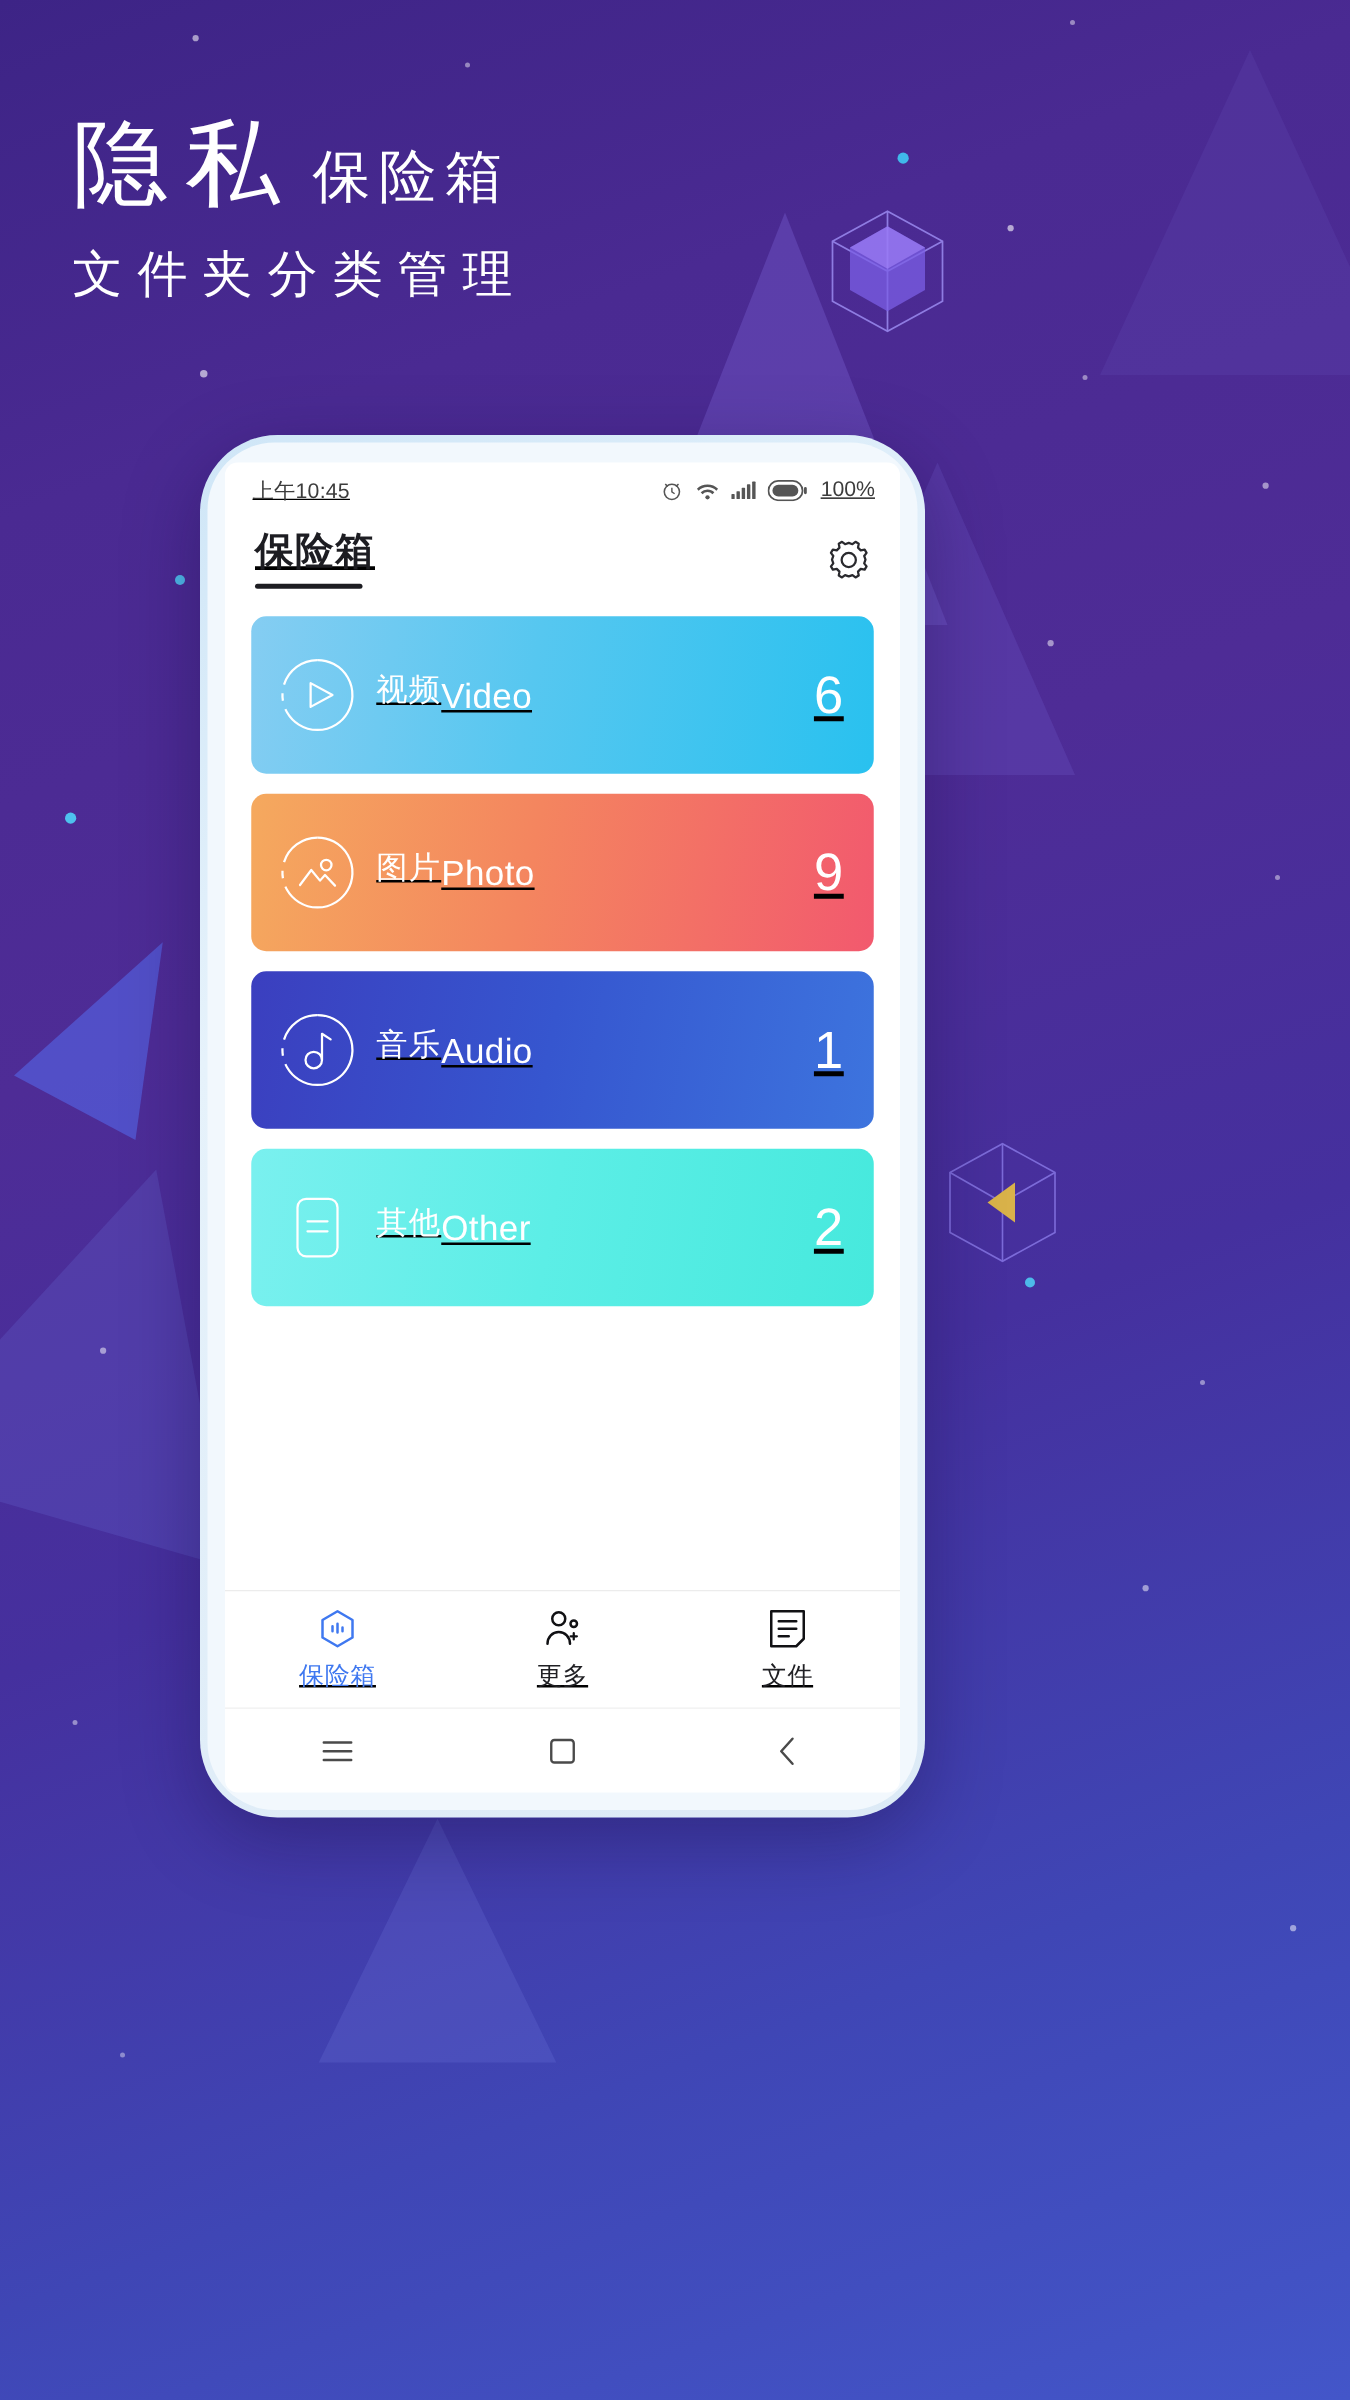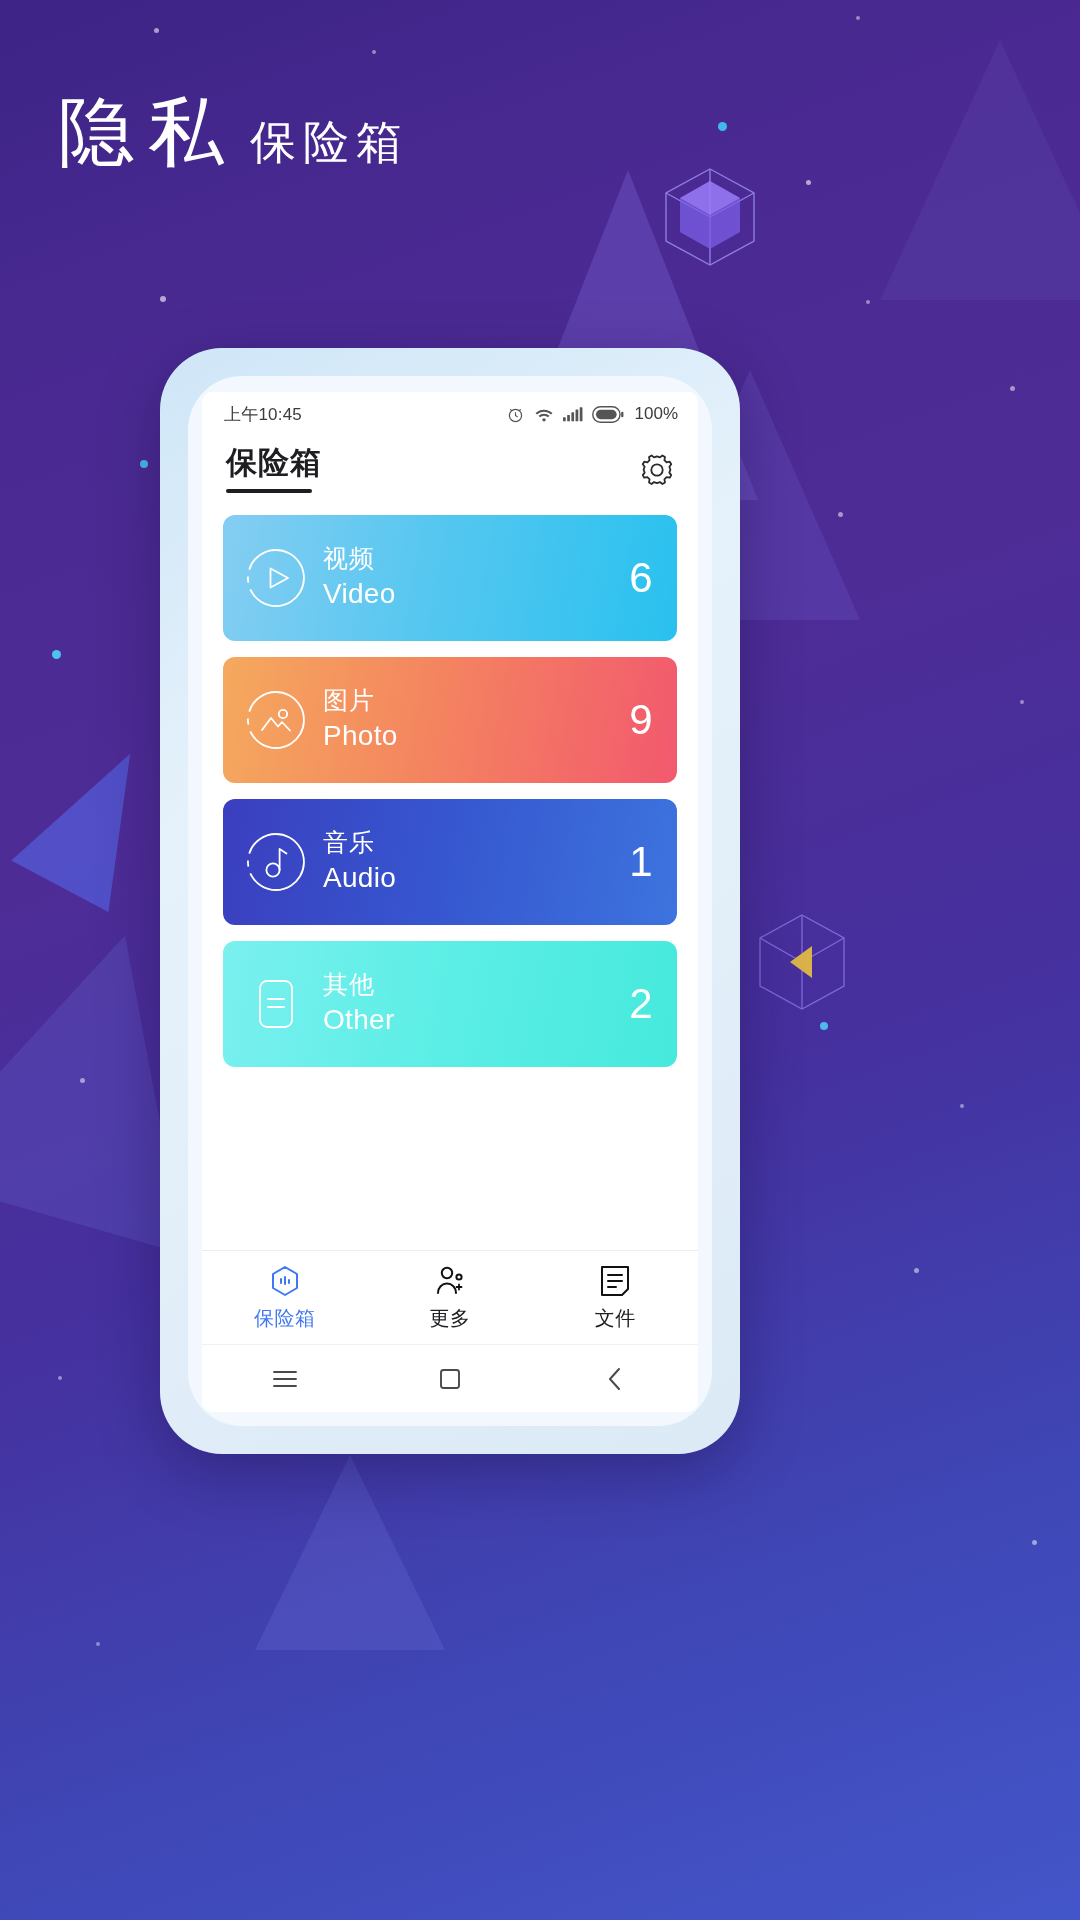--- a/index.html
+++ b/index.html
@@ -73,21 +73,22 @@
     font-weight:300; letter-spacing:12px; line-height:1; white-space:nowrap;
   }
 
   
   .phone {
     position:absolute; left:160px; top:348px;
     width:580px; height:1106px;
     border-radius:62px;
     background:linear-gradient(150deg,#cfe6f7 0%,#e6f2fb 35%,#dceaf6 100%);
     box-shadow:0 18px 60px rgba(20,10,60,0.35);
-    padding:28px;
+    padding:6px;
+    text-decoration:underline;
   }
   .phone-inner {
     width:100%; height:100%;
     border-radius:54px;
     background:#f2f8fd;
     padding:16px 14px 14px 14px;
     display:flex; flex-direction:column;
   }
   .screen {
     flex:1; background:#ffffff;
@@ -130,21 +131,21 @@
   .cards { flex:none; padding:22px 21px 0 21px; }
   .card {
     height:126px; border-radius:12px;
     margin-bottom:16px;
     display:flex; align-items:center;
     padding:0 24px 0 22px;
     position:relative;
   }
   .card .c-icon { flex:none; width:62px; height:62px; }
   .card .c-icon svg { display:block; }
-  .card .c-text { margin-left:16px; display:flex; flex-direction:column; justify-content:center; }
+  .card .c-text { margin-left:16px; display:flex; flex-direction:row; justify-content:center; }
   .c-name { font-size:25px; color:#ffffff; letter-spacing:1px; line-height:1.25; }
   .c-sub  { font-size:28px; color:#ffffff; letter-spacing:0.3px; line-height:1.3; margin-top:2px; }
   .c-count {
     margin-left:auto; font-size:42px; color:#ffffff;
     font-weight:400; line-height:1; letter-spacing:0.5px;
   }
 
   .card-video { background:linear-gradient(100deg,#85cdf2 0%,#56c7f0 45%,#29c1ef 100%); }
   .card-photo { background:linear-gradient(100deg,#f5a95e 0%,#f4855f 45%,#f2596e 100%); }
   .card-audio { background:linear-gradient(100deg,#3b3fbf 0%,#3656cf 48%,#3d74de 100%); }
@@ -226,20 +227,21 @@
   <div class="star" style="left:58px;  top:1376px;width:4px;  height:4px;  opacity:.45;"></div>
   <div class="star" style="left:1032px;top:1540px;width:5px;  height:5px;  opacity:.5;"></div>
   <div class="star" style="left:96px;  top:1642px;width:4px;  height:4px;  opacity:.4;"></div>
 </div>
 
 <div class="headline-wrap">
   <div class="headline-1">
     <span class="big">隐私</span>
     <span class="small">保险箱</span>
   </div>
+  <div class="headline-2">文件夹分类管理</div>
 </div>
 
 <div class="phone">
   <div class="phone-inner">
     <div class="screen">
 
       <div class="statusbar">
         <span class="sb-time">上午10:45</span>
         <span class="sb-right">
           <span>

